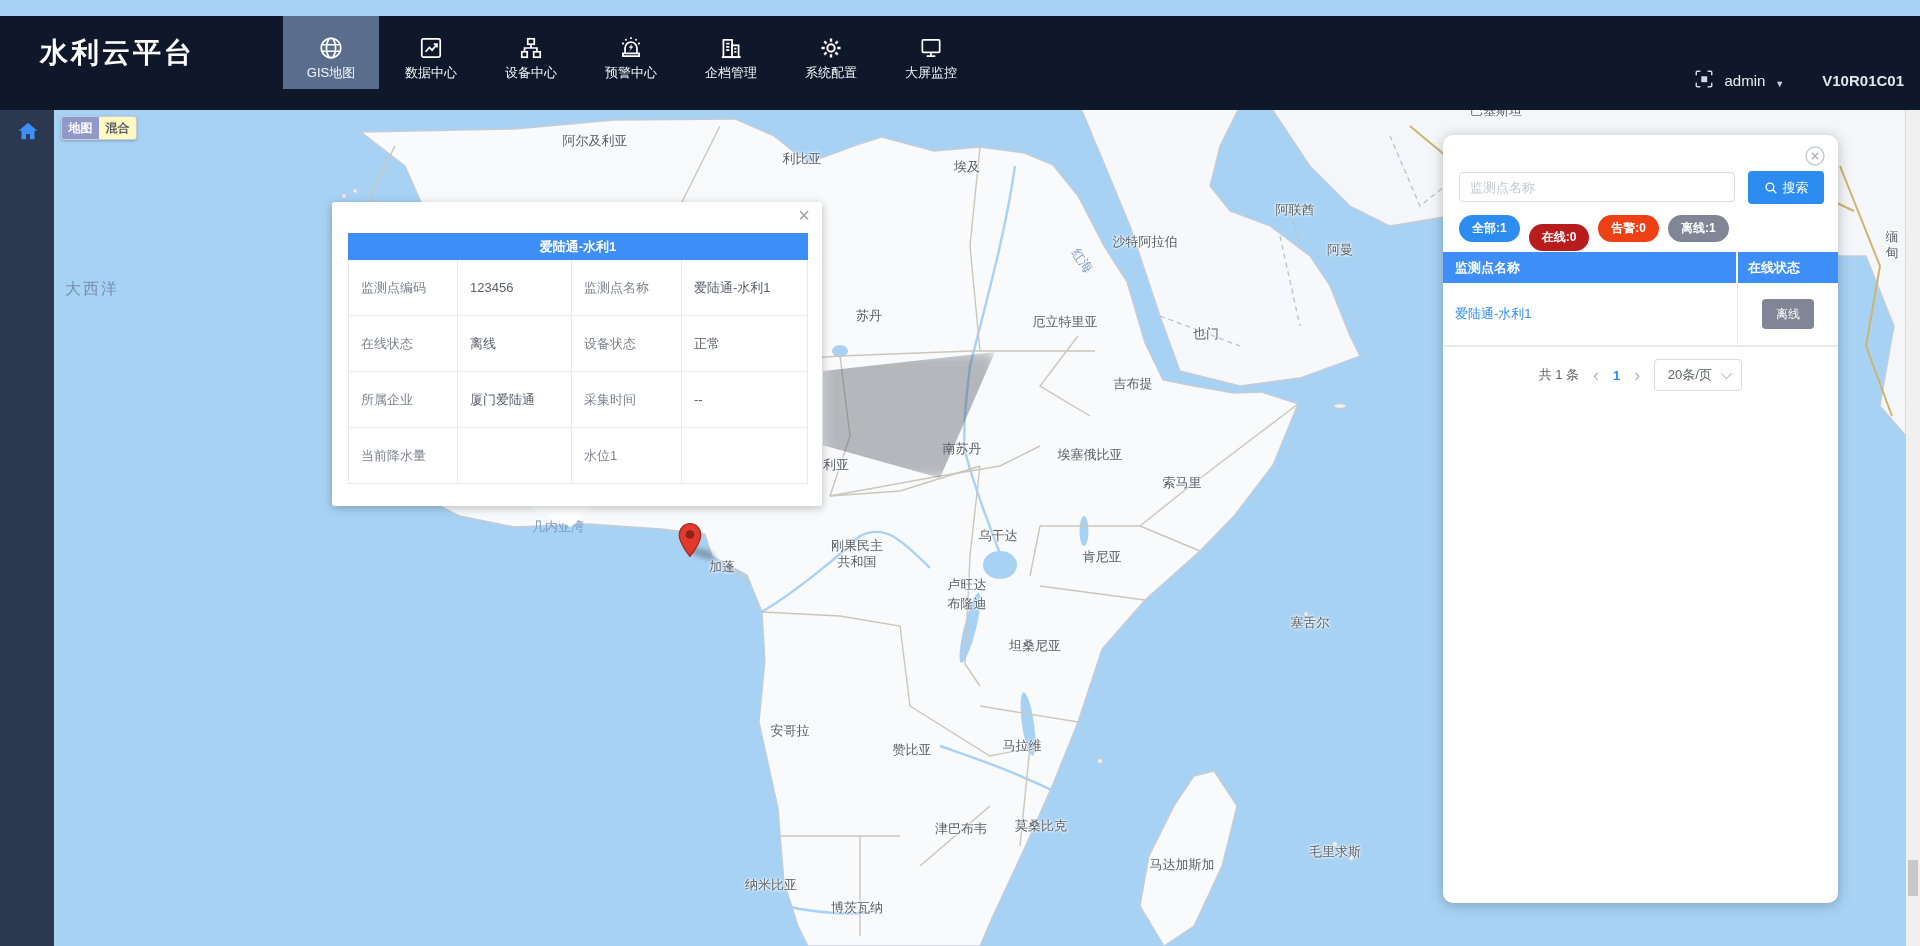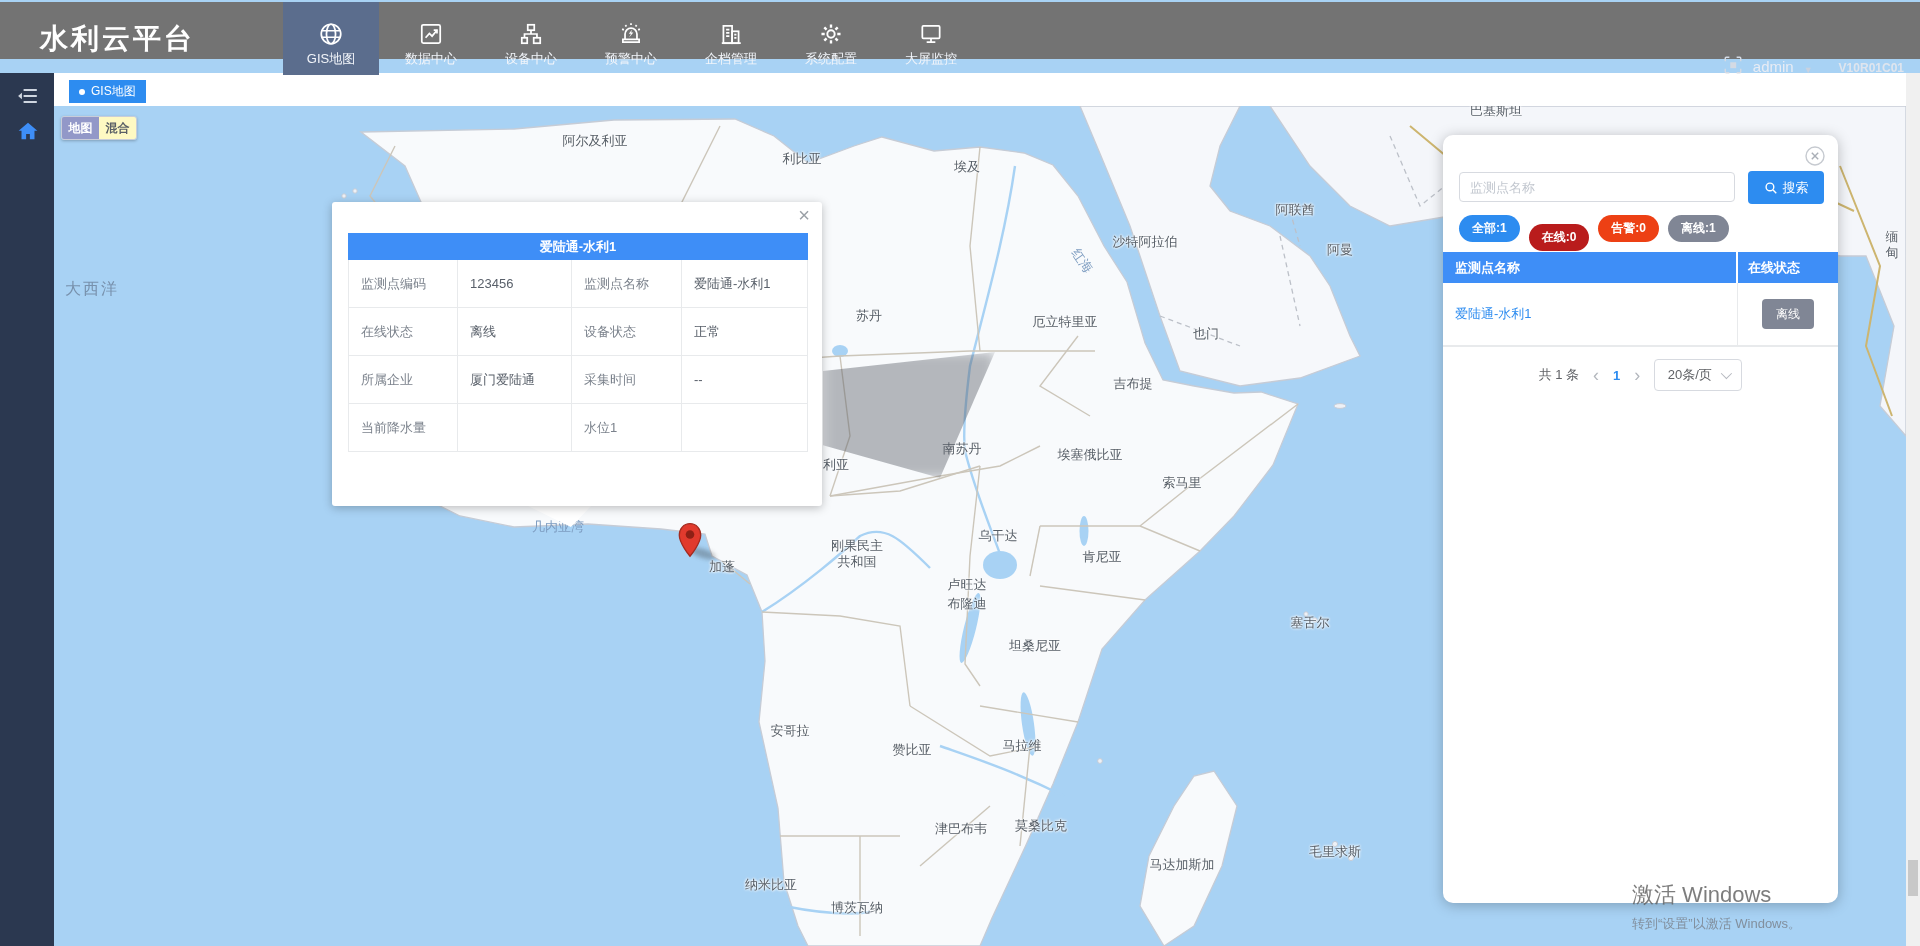--- a/index.html
+++ b/index.html
@@ -1,32 +1,32 @@
 <!DOCTYPE html>
 <html><head>
 <meta charset="utf-8">
 <style>
   html,body{margin:0;padding:0;background:#222;}
   .stage{position:relative;width:1920px;height:946px;overflow:hidden;
          font-family:"Liberation Sans","DejaVu Sans",sans-serif;background:#a8d2f4;}
 
   
-  .topbar{position:absolute;left:0;top:2px;width:1920px;height:57px;background:#737373;z-index:50;}
+  .topbar{position:absolute;left:0;top:16px;width:1920px;height:94px;background:#0f172a;z-index:50;}
   .logo{position:absolute;left:40px;top:0;height:73px;display:flex;align-items:center;
         color:#fff;font-size:28px;font-weight:bold;letter-spacing:3px;}
   .nav{position:absolute;left:283px;top:0;height:73px;display:flex;gap:4px;}
   .nav-item{width:96px;height:73px;display:flex;flex-direction:column;align-items:center;
             justify-content:flex-end;padding-bottom:7px;box-sizing:border-box;color:#f2f5fa;cursor:pointer;}
   .nav-item.active{background:#5b6d8d;}
   .nav-item .nicon{width:26px;height:26px;margin-bottom:3px;}
   .nav-item .nlabel{font-size:13px;}
   .top-right{position:absolute;right:16px;top:0;height:73px;display:flex;align-items:flex-end;gap:10px;}
   .admin-name{color:#e8ecf4;font-size:15px;}
   .caret{font-size:9px;color:#c9d2e0;}
-  .version{color:#dfe5ee;font-size:12px;font-weight:bold;margin-left:16px;}
+  .version{color:#dfe5ee;font-size:15px;font-weight:bold;margin-left:28px;}
 
   
   .sidebar{position:absolute;left:0;top:73px;width:54px;height:873px;background:#2b3850;z-index:40;}
   .side-icon{position:absolute;left:17px;width:22px;height:22px;cursor:pointer;}
 
   
   .strip{position:absolute;left:54px;top:73px;width:1852px;height:33px;background:#ffffff;z-index:30;}
   .crumb-tab{position:absolute;left:15px;top:7px;height:23px;padding:0 10px;background:#2d8cf0;
              color:#fff;font-size:12px;display:flex;align-items:center;gap:6px;cursor:pointer;}
   .crumb-dot{width:6px;height:6px;border-radius:50%;background:#fff;}
@@ -51,21 +51,21 @@
         background:rgba(85,90,100,.42);filter:blur(6px);
         clip-path:polygon(0% 15%,100% 0%,68% 100%,0% 74%);}
 
   
   .popup{position:absolute;left:332px;top:202px;width:490px;height:304px;background:#fff;border-radius:3px;
          box-shadow:0 2px 10px rgba(0,0,0,.25);z-index:20;}
   .popup-close{position:absolute;right:12px;top:2px;font-size:20px;color:#9aa0a6;cursor:pointer;}
   .ptable{position:absolute;left:16px;top:31px;width:460px;}
   .ptitle{height:27px;line-height:27px;background:#3e8ef7;color:#fff;font-weight:bold;font-size:13px;text-align:center;}
   .prow{display:grid;grid-template-columns:110px 114px 110px 126px;}
-  .pcell{height:48px;box-sizing:border-box;border-bottom:1px solid #e8eaec;border-right:1px solid #e8eaec;
+  .pcell{height:56px;box-sizing:border-box;border-bottom:1px solid #e8eaec;border-right:1px solid #e8eaec;
          display:flex;align-items:center;padding-left:12px;font-size:13px;}
   .prow .pcell:first-child{border-left:1px solid #e8eaec;}
   .pcell.lab{color:#7b828c;}
   .pcell.val{color:#59606a;}
   .pointer{position:absolute;left:526px;top:505px;width:66px;height:22px;background:#fff;z-index:19;
            clip-path:polygon(0 0,100% 0,68% 100%);}
 
   
   .pin{position:absolute;left:677px;top:522px;z-index:17;}
   .pin-shadow{position:absolute;left:690px;top:549px;width:26px;height:9px;border-radius:50%;
@@ -411,21 +411,17 @@
       <span class="pg-arrow">‹</span>
       <span class="pg-cur">1</span>
       <span class="pg-arrow">›</span>
       <div class="pg-size">
         <span>20条/页</span>
         <span class="chev"></span>
       </div>
     </div>
   </div>
 
-  <div class="watermark">
-    <div class="wm1">激活 Windows</div>
-    <div class="wm2">转到“设置”以激活 Windows。</div>
-  </div>
 
   <div class="scrollbar">
     <div class="thumb"></div>
   </div>
 </div>
 
 </body></html>

